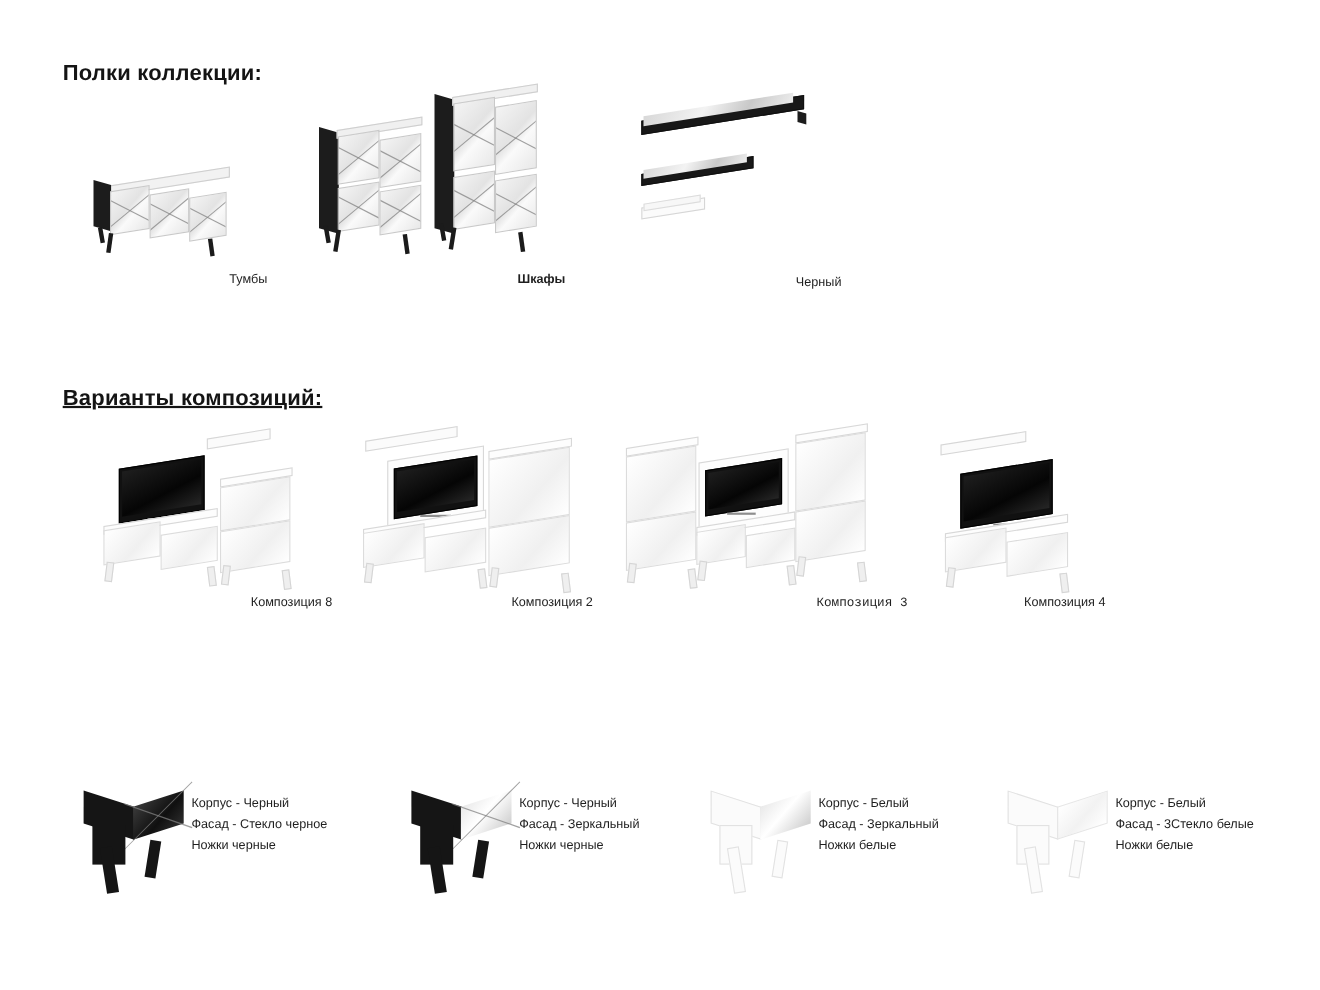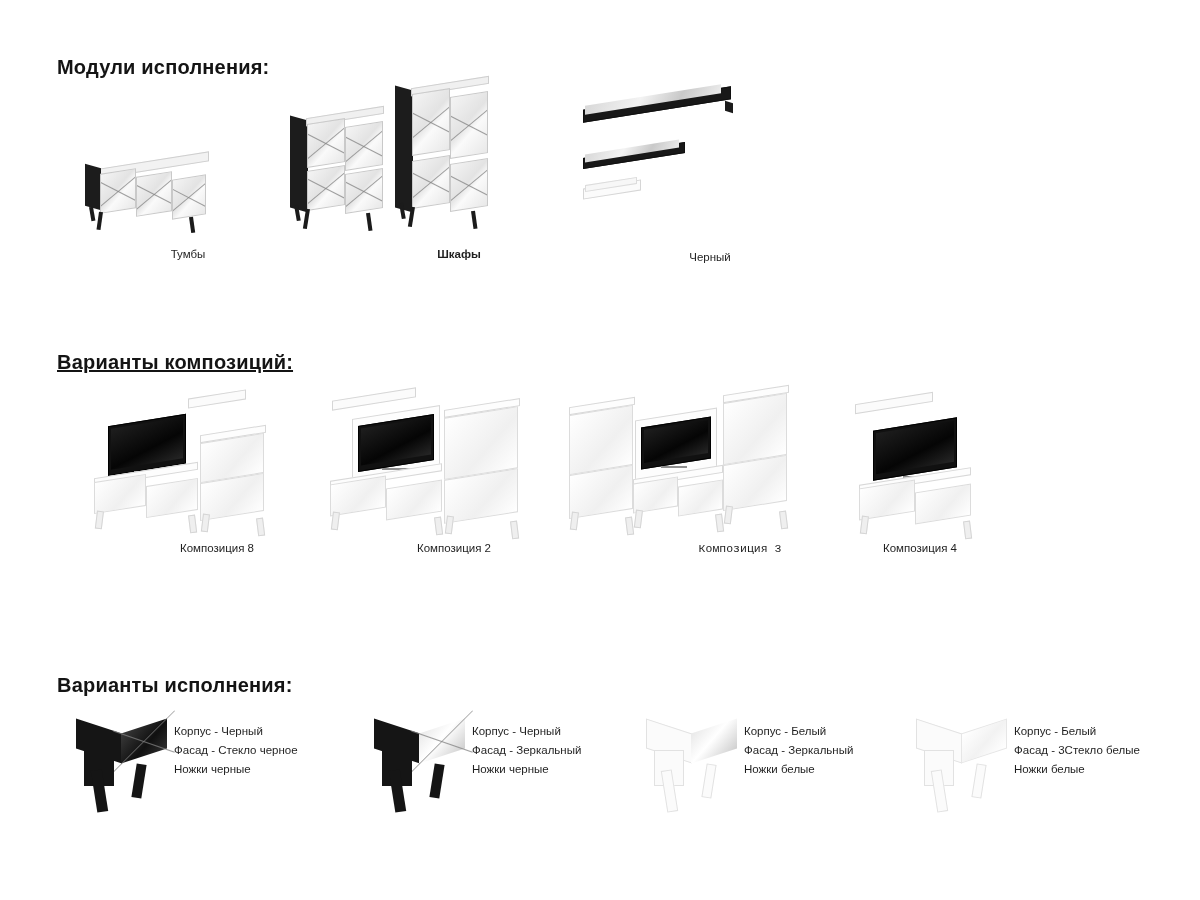--- a/index.html
+++ b/index.html
@@ -31,21 +31,21 @@
   }
 
   #title-modules { left: 57px; top: 56px; }
   #title-compositions { left: 57px; top: 351px; text-decoration: underline; }
   #title-finishes { left: 57px; top: 674px; }
 
   .caption {
     position: absolute;
     font-size: 11.5px;
     color: #1f1f1f;
-    text-align: center;
+    text-align: right;
     white-space: nowrap;
   }
 
   
   .fig { position: absolute; }
 
   .body-black { background: #1c1c1c; }
   .body-white { background: #fdfdfd; border: 1px solid #d8d8d8; }
 
   .panel {
@@ -176,21 +176,21 @@
   .sw-dark-glass { background: linear-gradient(140deg,#3a3a3a,#101010 60%,#2d2d2d); }
   .sw-mirror { background: linear-gradient(140deg,#e9e9e9,#ffffff 45%,#cfcfcf); }
   .sw-white { background: #fbfbfb; border: 1px solid #e2e2e2; }
   .sw-white-glass { background: linear-gradient(140deg,#ffffff,#f2f2f2 55%,#ffffff); border: 1px solid #e6e6e6; }
 </style>
 </head>
 <body>
 
 <div class="page">
 
-  <div class="section-title" id="title-modules">Модули исполнения:</div>
+  <div class="section-title" id="title-modules">Полки коллекции:</div>
 
   <div class="fig" style="left:85px; top:160px; width:125px; height:72px;">
 
     <div class="panel" style="left:14px; top:0; width:110px; height:10px; background:#f2f2f2; border:1px solid #cfcfcf; transform:skewY(-9deg);"></div>
 
     <div class="panel body-black" style="left:0px; top:6px; width:16px; height:42px; transform:skewY(16deg);"></div>
 
     <div class="panel glass-mirror xdecor" style="left:15px; top:11px; width:36px; height:40px; transform:skewY(-9deg);"></div>
     <div class="panel glass-mirror xdecor" style="left:51px; top:14px; width:36px; height:40px; transform:skewY(-9deg);"></div>
     <div class="panel glass-mirror xdecor" style="left:87px; top:17px; width:34px; height:40px; transform:skewY(-9deg);"></div>
@@ -319,21 +319,20 @@
     </div>
     <div class="tv-stand" style="left:58px; top:84px; width:28px;"></div>
     <div class="panel body-white" style="left:14px; top:84px; width:112px; height:8px; transform:skewY(-9deg);"></div>
     <div class="panel glass-white xdecor-light" style="left:14px; top:92px; width:56px; height:32px; transform:skewY(-9deg);"></div>
     <div class="panel glass-white xdecor-light" style="left:70px; top:96px; width:56px; height:32px; transform:skewY(-9deg);"></div>
     <div class="leg leg-white" style="left:17px; top:124px; height:16px; transform:rotate(7deg);"></div>
     <div class="leg leg-white" style="left:118px; top:129px; height:16px; transform:rotate(-7deg);"></div>
   </div>
   <div class="caption" style="left:835px; top:542px; width:170px;">Композиция 4</div>
 
-  <div class="section-title" id="title-finishes">Варианты исполнения:</div>
 
   <div class="finish-block" style="left:76px; top:714px;">
     <div class="corner-wrap">
       <div class="corner-top sw-black"></div>
       <div class="corner-top-r sw-dark-glass xdecor"></div>
       <div class="corner-side sw-black"></div>
       <div class="corner-leg sw-black"></div>
       <div class="corner-leg2 sw-black"></div>
     </div>
     <div class="finish-text" style="left:98px; top:8px;">

